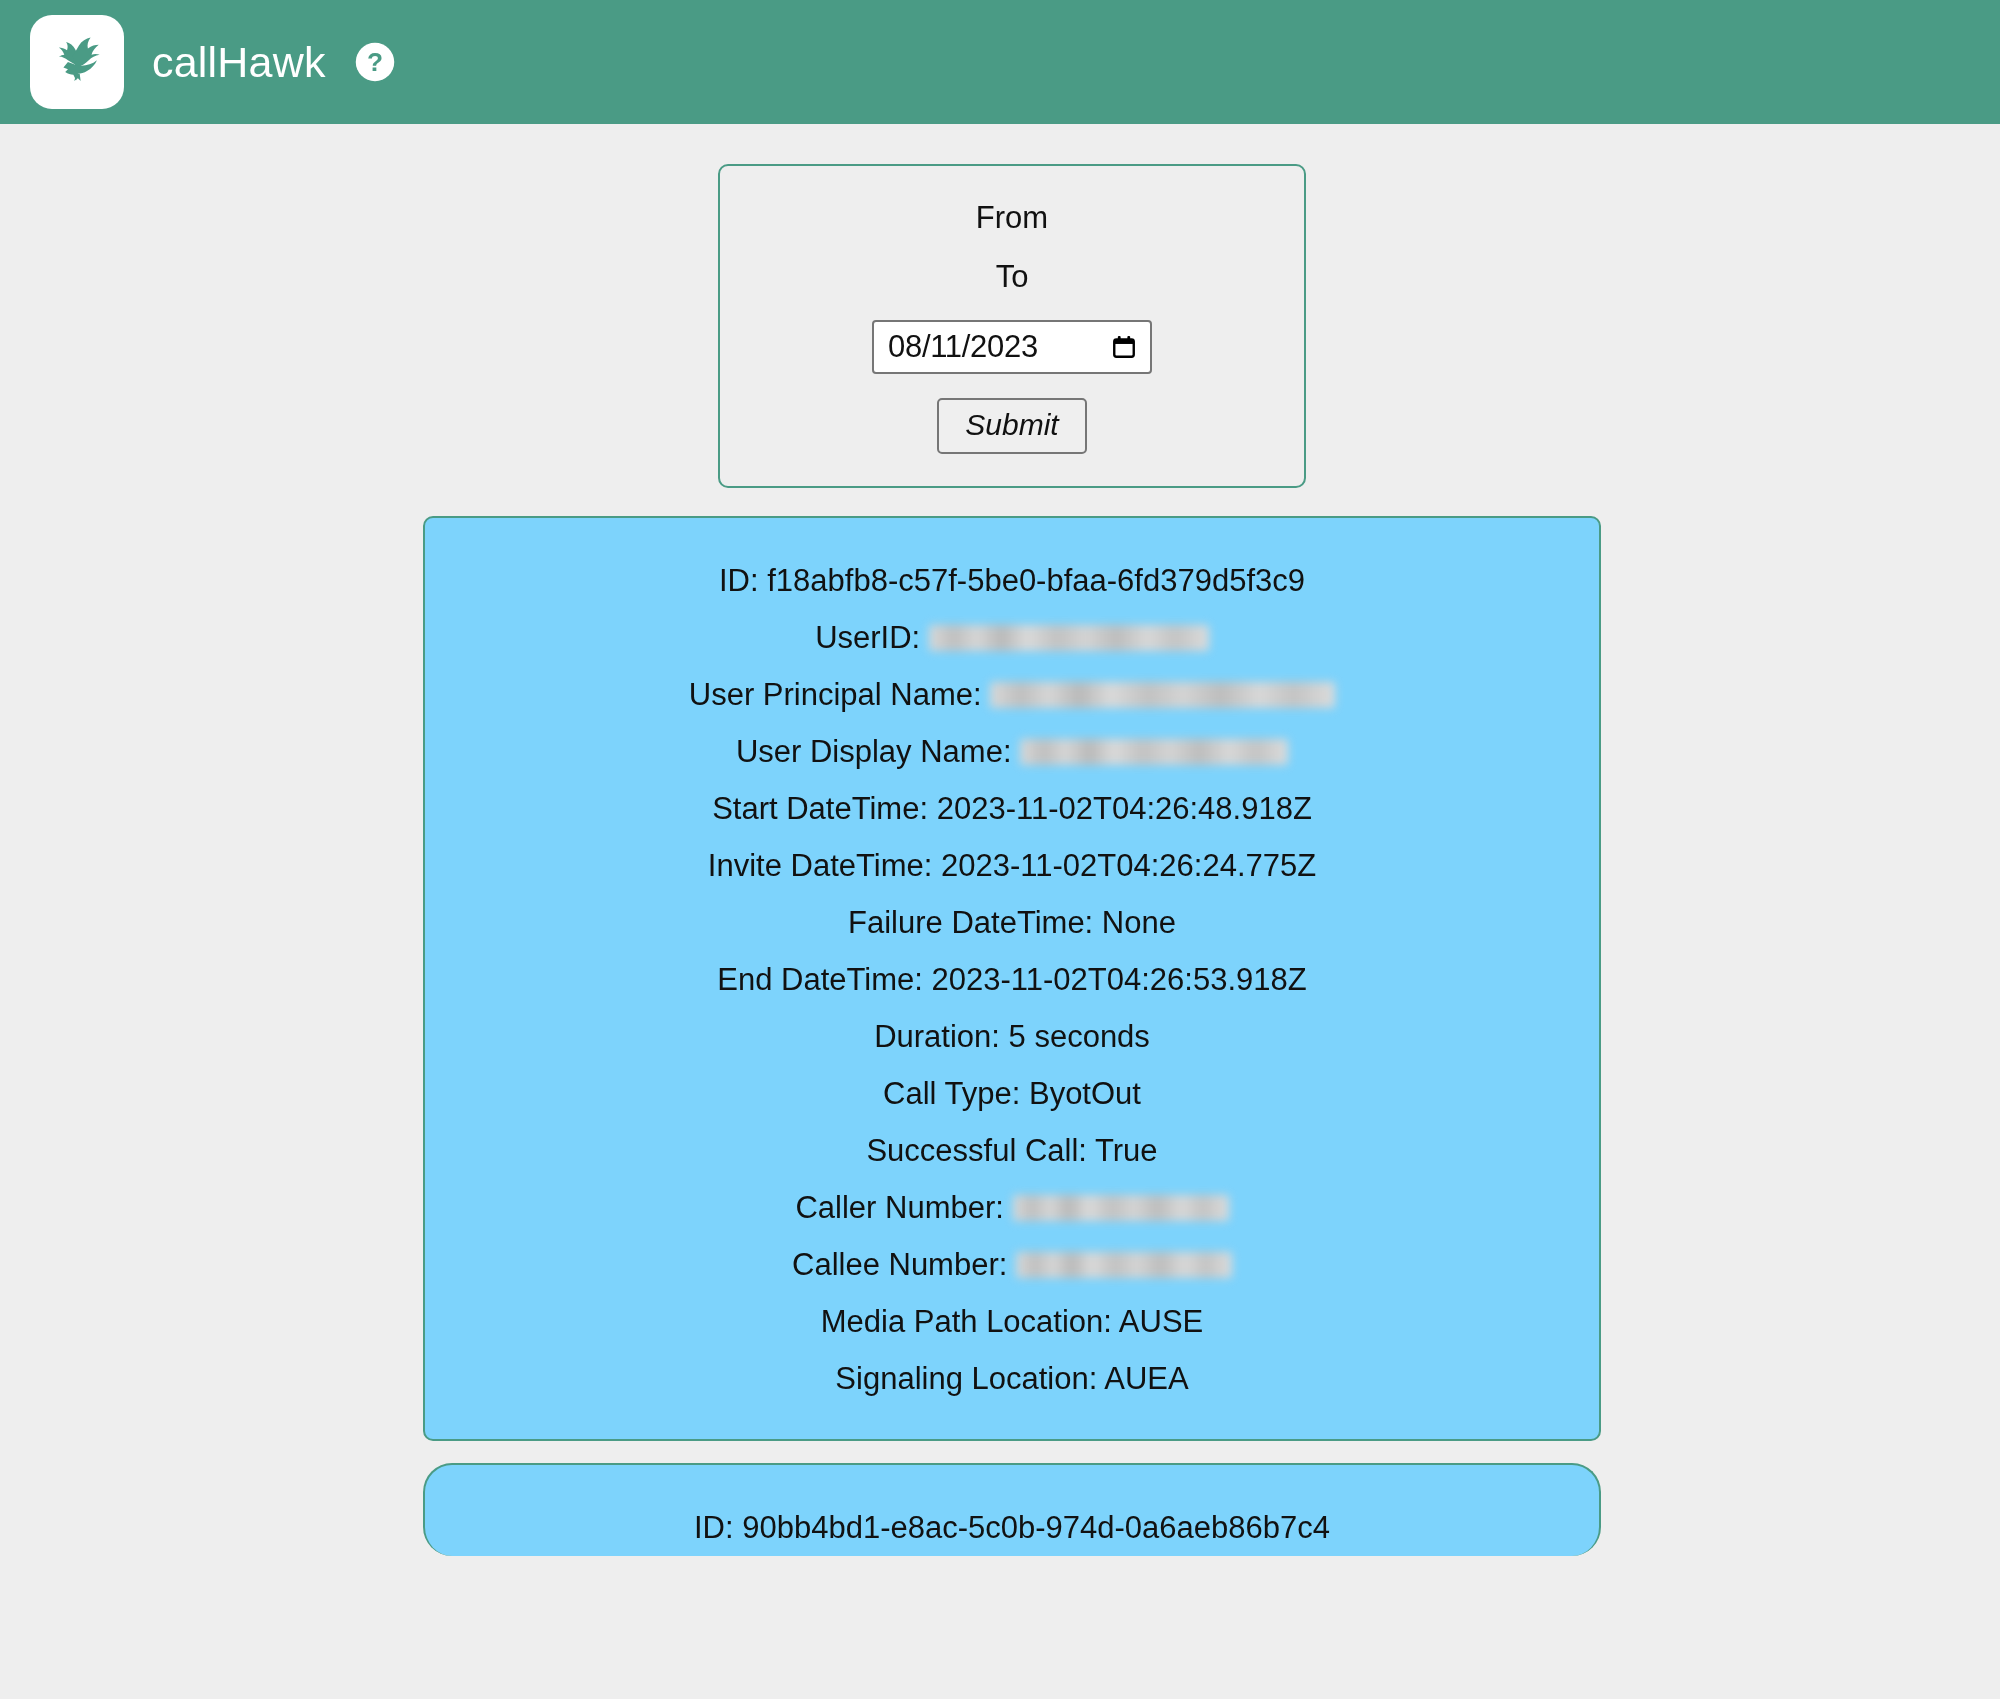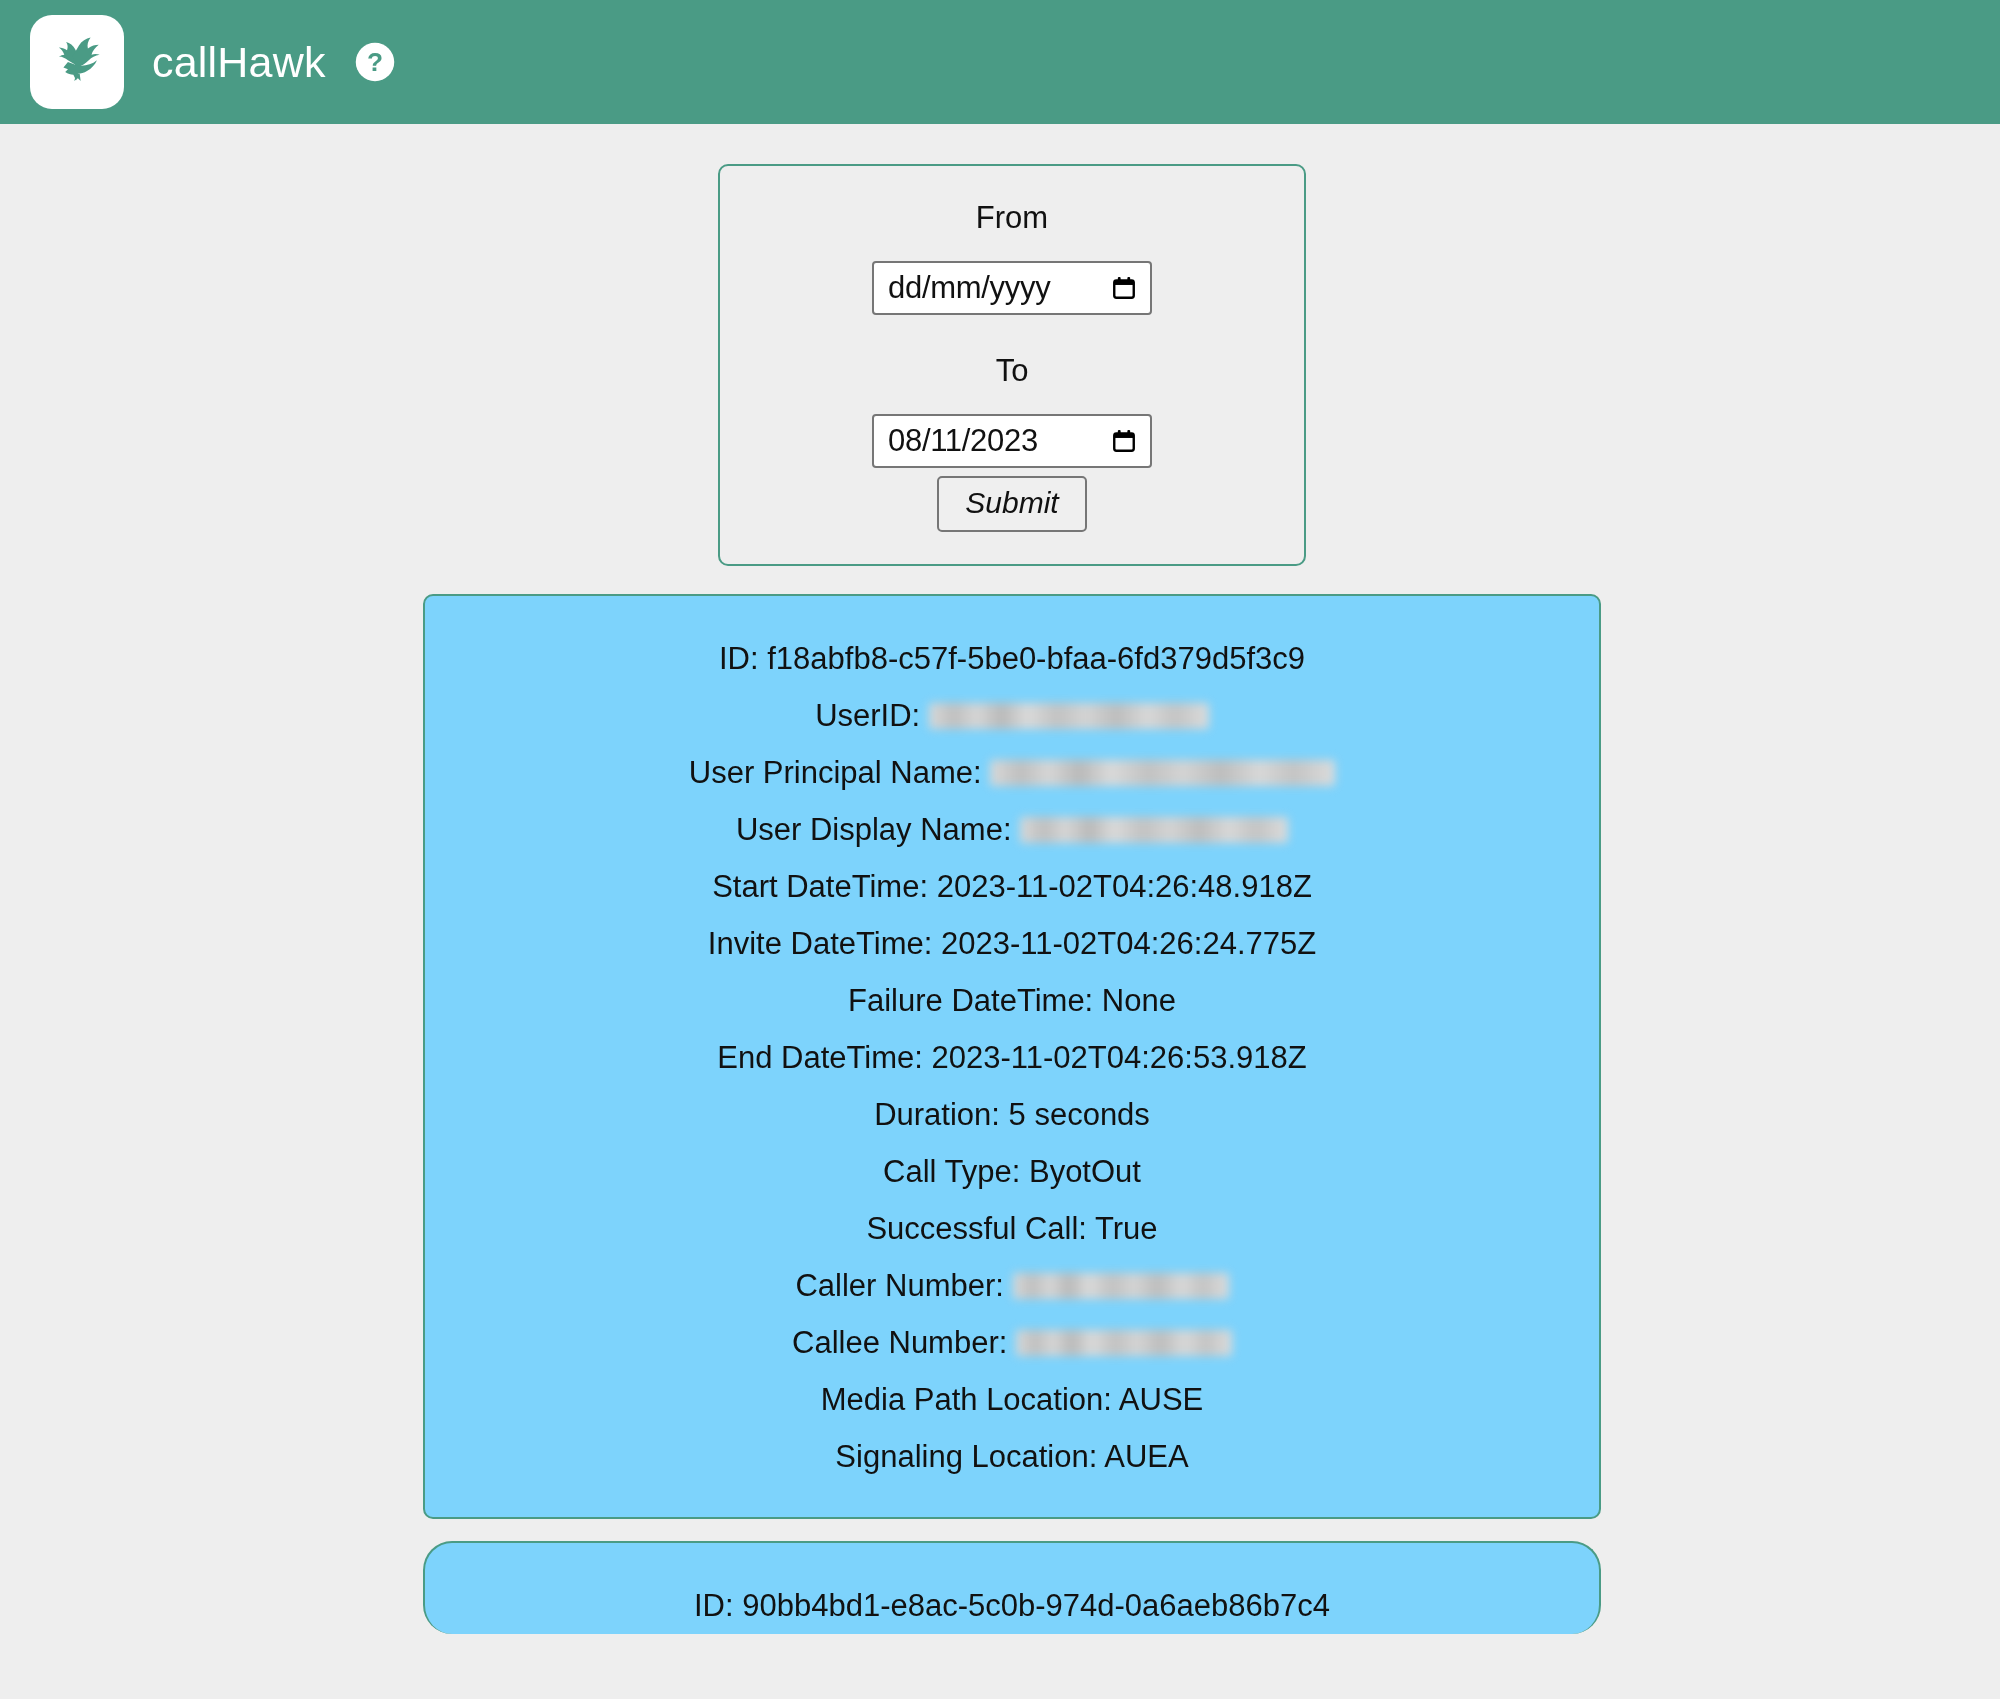--- a/index.html
+++ b/index.html
@@ -96,21 +96,21 @@
   }
   .cal-btn {
     width: 28px;
     height: 28px;
     flex: 0 0 auto;
     display: flex;
     align-items: center;
     justify-content: center;
     cursor: pointer;
   }
-  .date-input:last-of-type { margin-bottom: 0; }
+  .date-input:last-of-type { margin-bottom: 16px; }
   .submit-btn {
     margin-top: 8px;
     font-family: "Liberation Sans", sans-serif;
     font-size: 30px;
     color: #111111;
     background: #efefef;
     border: 2px solid #767676;
     border-radius: 5px;
     padding: 10px 26px 12px 26px;
     cursor: pointer;
@@ -182,31 +182,20 @@
       <text x="12" y="17.2" text-anchor="middle" font-family="Liberation Sans, sans-serif" font-size="15" font-weight="bold" fill="#4a9b85">?</text>
     </svg>
   </div>
 </div>
 
 <div class="page">
 
   <div class="filter-panel">
     <div class="field-label">From</div>
 
-    <div class="date-input">
-      <span class="date-text">dd/mm/yyyy</span>
-      <span class="cal-btn">
-        <svg width="26" height="26" viewBox="0 0 24 24" aria-hidden="true">
-          <rect x="3" y="5" width="18" height="16" rx="2" fill="none" stroke="#000000" stroke-width="2.2"></rect>
-          <rect x="3" y="5" width="18" height="4.2" fill="#000000"></rect>
-          <rect x="6.3" y="1.8" width="2.6" height="4.4" rx="1" fill="#000000"></rect>
-          <rect x="15.1" y="1.8" width="2.6" height="4.4" rx="1" fill="#000000"></rect>
-        </svg>
-      </span>
-    </div>
 
     <div class="field-label">To</div>
 
     <div class="date-input">
       <span class="date-text">08/11/2023</span>
       <span class="cal-btn">
         <svg width="26" height="26" viewBox="0 0 24 24" aria-hidden="true">
           <rect x="3" y="5" width="18" height="16" rx="2" fill="none" stroke="#000000" stroke-width="2.2"></rect>
           <rect x="3" y="5" width="18" height="4.2" fill="#000000"></rect>
           <rect x="6.3" y="1.8" width="2.6" height="4.4" rx="1" fill="#000000"></rect>

